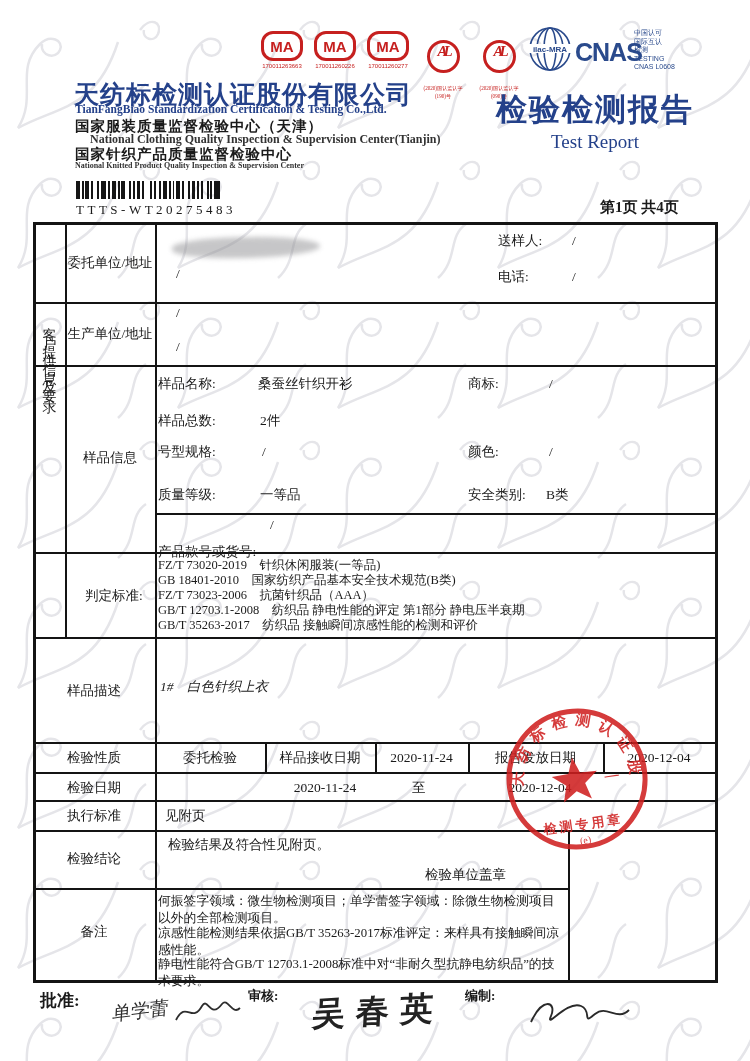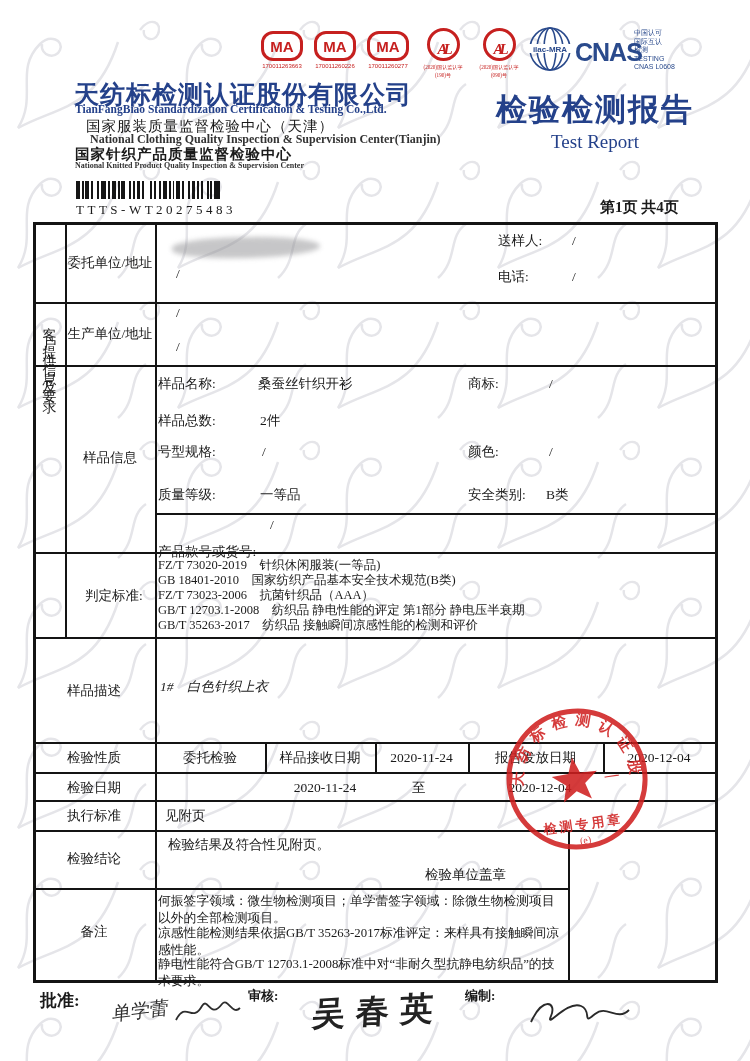--- a/index.html
+++ b/index.html
@@ -11,22 +11,22 @@
   
   .ttts-box{position:absolute;left:86px;top:26px;width:70px;height:46px;border:4px solid #2a4a8c;
             border-radius:10px;display:flex;align-items:center;justify-content:center;z-index:2;background:rgba(255,255,255,.6);}
   .ttts-box span{font-size:30px;font-weight:bold;font-style:italic;color:#2a4a8c;letter-spacing:-3px;}
   .cma{position:absolute;top:31px;width:52px;text-align:center;z-index:2;}
   .cma-box{margin:0 auto;width:36px;height:24px;border:3px solid #c6201f;border-radius:12px;
            display:flex;align-items:center;justify-content:center;}
   .cma-box span{font-size:15px;font-weight:bold;color:#c6201f;font-family:"Liberation Sans",sans-serif;}
   .cma-num{font-size:6px;color:#c6201f;margin-top:2px;font-family:"Liberation Sans",sans-serif;letter-spacing:0;}
   .cal{position:absolute;top:28px;width:56px;text-align:center;z-index:2;}
-  .cal-circle{margin:0 auto;width:27px;height:27px;border:3px solid #c6201f;border-radius:50%;
-              display:flex;align-items:flex-end;justify-content:center;}
+  .cal-circle{margin:12px auto;width:27px;height:27px;border:3px solid #c6201f;border-radius:50%;
+              display:flex;align-items:flex-start;justify-content:center;}
   .cal-circle span{font-size:15px;font-weight:bold;color:#c6201f;letter-spacing:-4px;font-style:italic;}
   .cal-cap{font-size:6px;color:#c6201f;margin-top:3px;transform:scale(.85);transform-origin:center top;}
   .cnas-txt{position:absolute;left:575px;top:38px;font-size:25px;font-weight:bold;color:#2a4a8c;
             font-family:"Liberation Sans",sans-serif;letter-spacing:-1px;z-index:2;}
   .cnas-cap{position:absolute;left:634px;top:29px;font-size:7px;line-height:8.6px;color:#2a4a8c;
             font-family:"Liberation Sans",sans-serif;z-index:2;}
   
   #tbl{position:absolute;left:33px;top:222px;width:679px;height:755px;border:3px solid #141414;z-index:1;}
   .hl,.vl{position:absolute;background:#141414;}
   .hl{height:2px;}
@@ -110,21 +110,21 @@
   <div class="cnas-cap">
     <div>中国认可</div>
     <div>国际互认</div>
     <div>检测</div>
     <div>TESTING</div>
     <div>CNAS L0608</div>
   </div>
 
   <div class="c blue" style="left:74px;top:81px;font-size:25px;font-weight:bold;letter-spacing:1px;">天纺标检测认证股份有限公司</div>
   <div class="c blue" style="left:75px;top:103px;font-size:11.5px;font-weight:bold;">TianFangBiao Standardization Certification &amp; Testing Co.,Ltd.</div>
-  <div class="c" style="left:86px;top:118px;font-size:14.5px;font-weight:normal;letter-spacing:1px;">国家服装质量监督检验中心（天津）</div>
+  <div class="c" style="left:75px;top:118px;font-size:14.5px;font-weight:bold;letter-spacing:1px;">国家服装质量监督检验中心（天津）</div>
   <div class="c" style="left:90px;top:133px;font-size:12px;font-weight:bold;color:#333;">National Clothing Quality Inspection &amp; Supervision Center(Tianjin)</div>
   <div class="c" style="left:75px;top:146px;font-size:14.5px;font-weight:bold;letter-spacing:1px;">国家针织产品质量监督检验中心</div>
   <div class="c" style="left:75px;top:161px;font-size:8px;font-weight:bold;color:#333;">National Knitted Product Quality Inspection &amp; Supervision Center</div>
 
   <div id="barcode">
       <div class="b" style="width: 3.8px;"></div>
       <div style="width: 1.9px;"></div>
       <div class="b" style="width: 1.9px;"></div>
       <div style="width: 1.9px;"></div>
       <div class="b" style="width: 3.8px;"></div>

